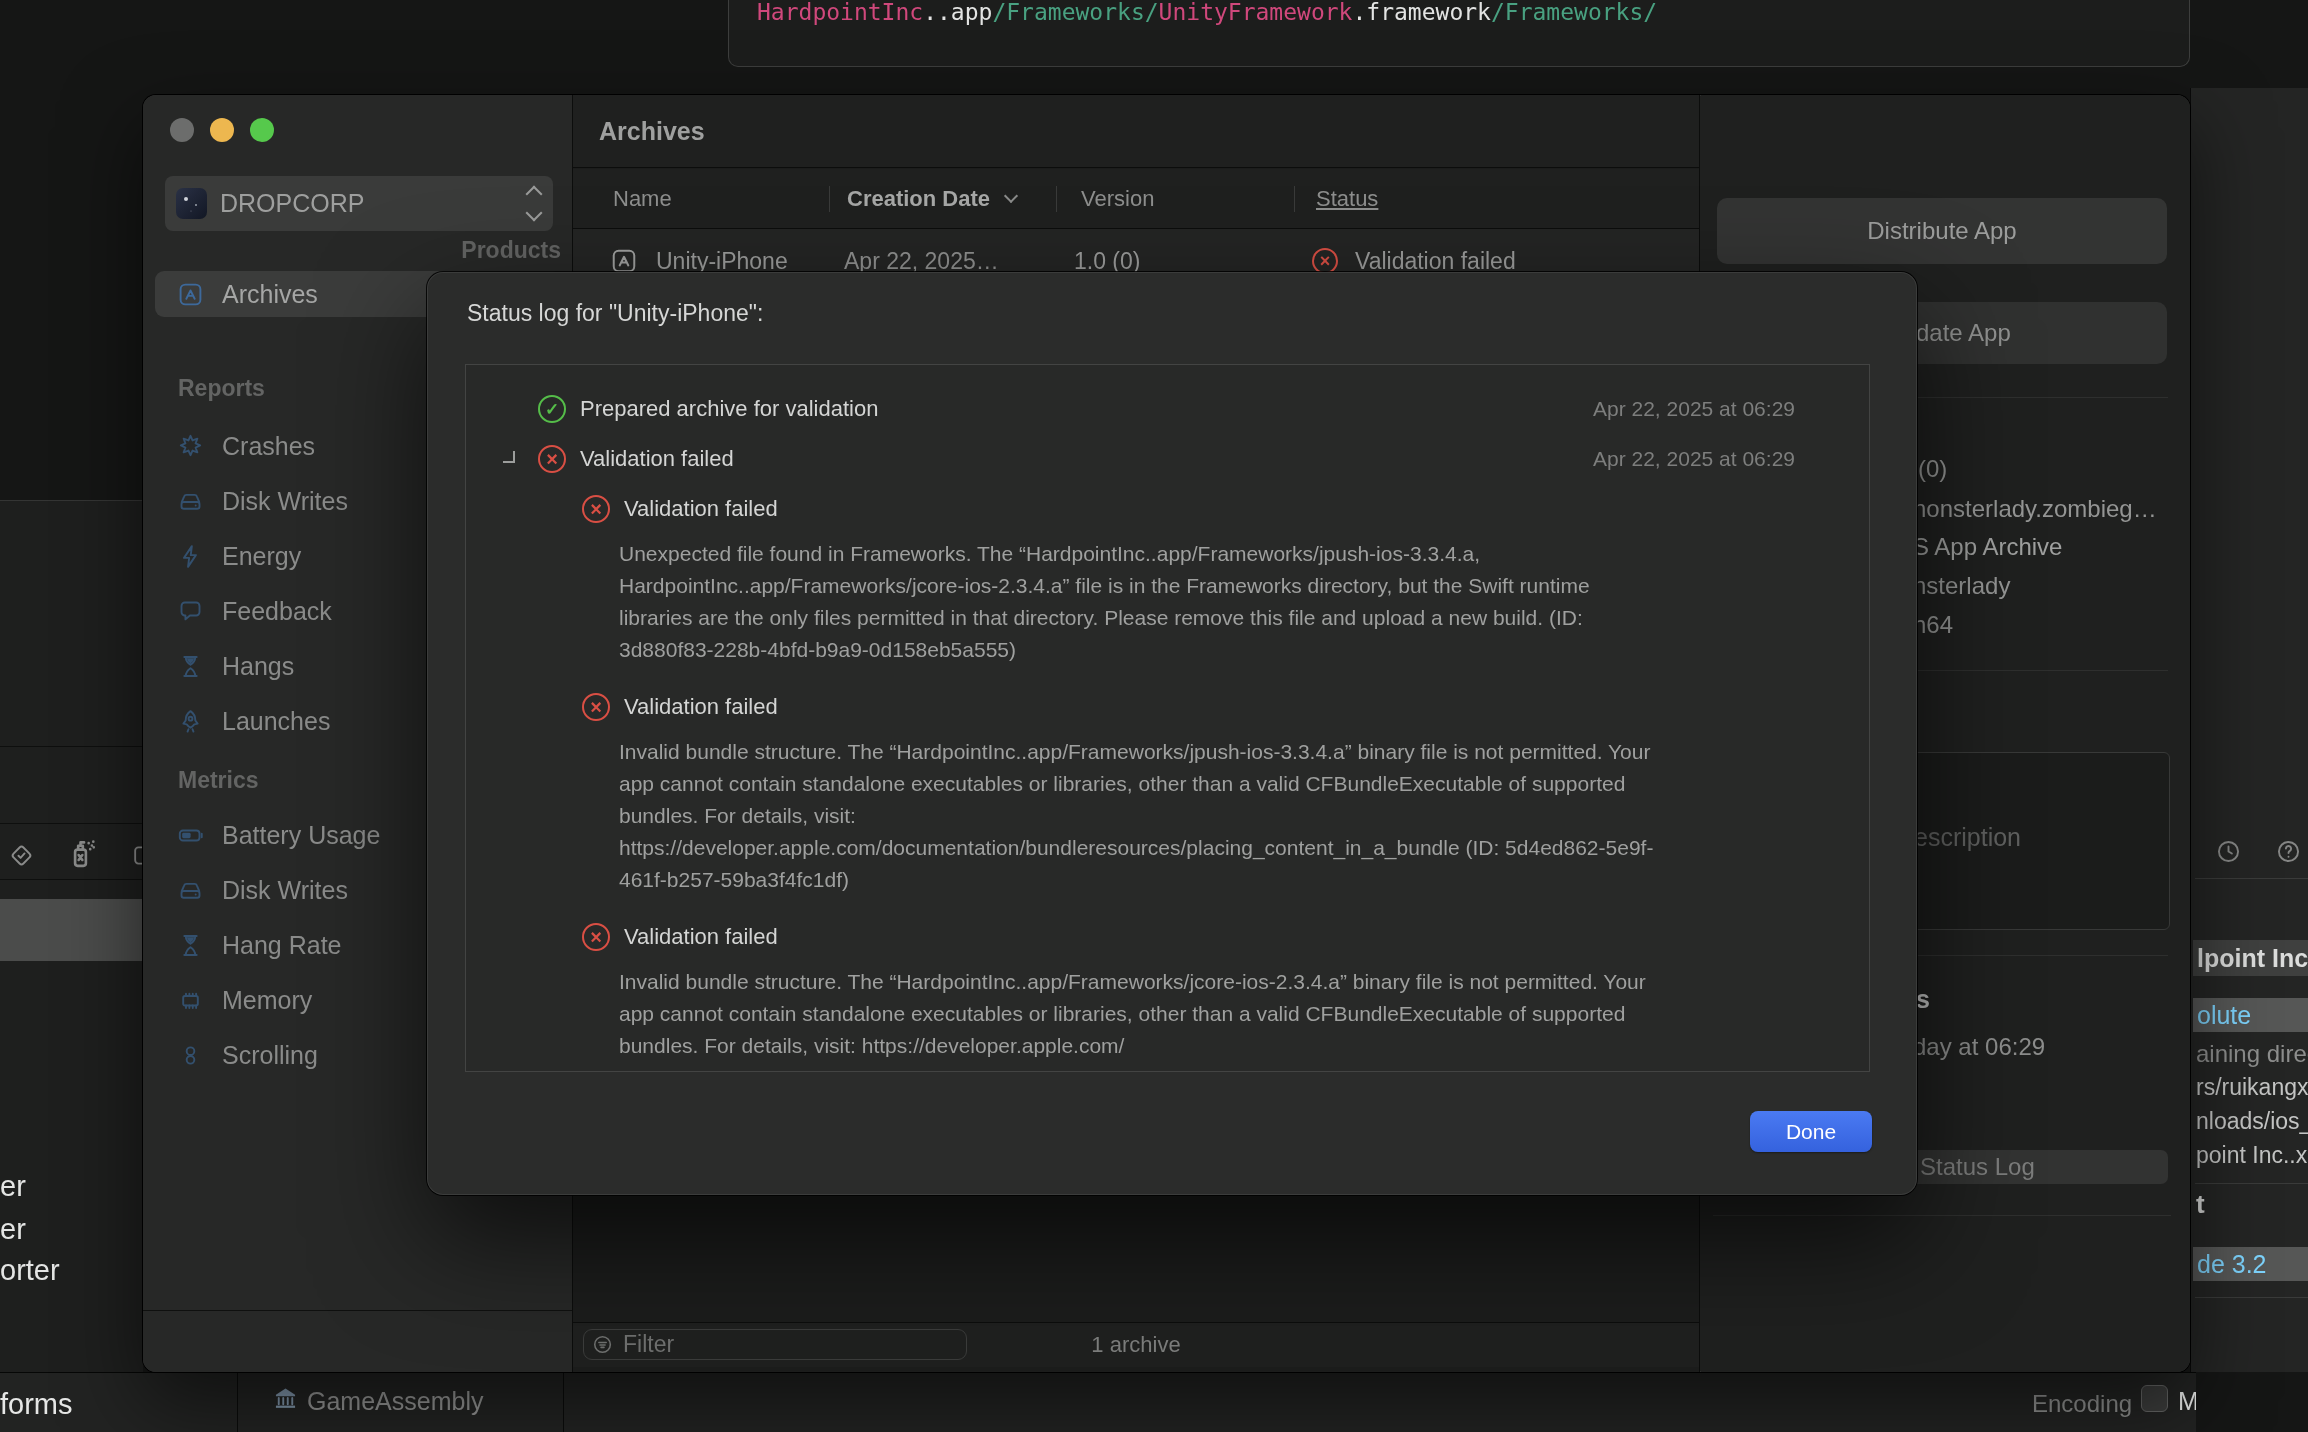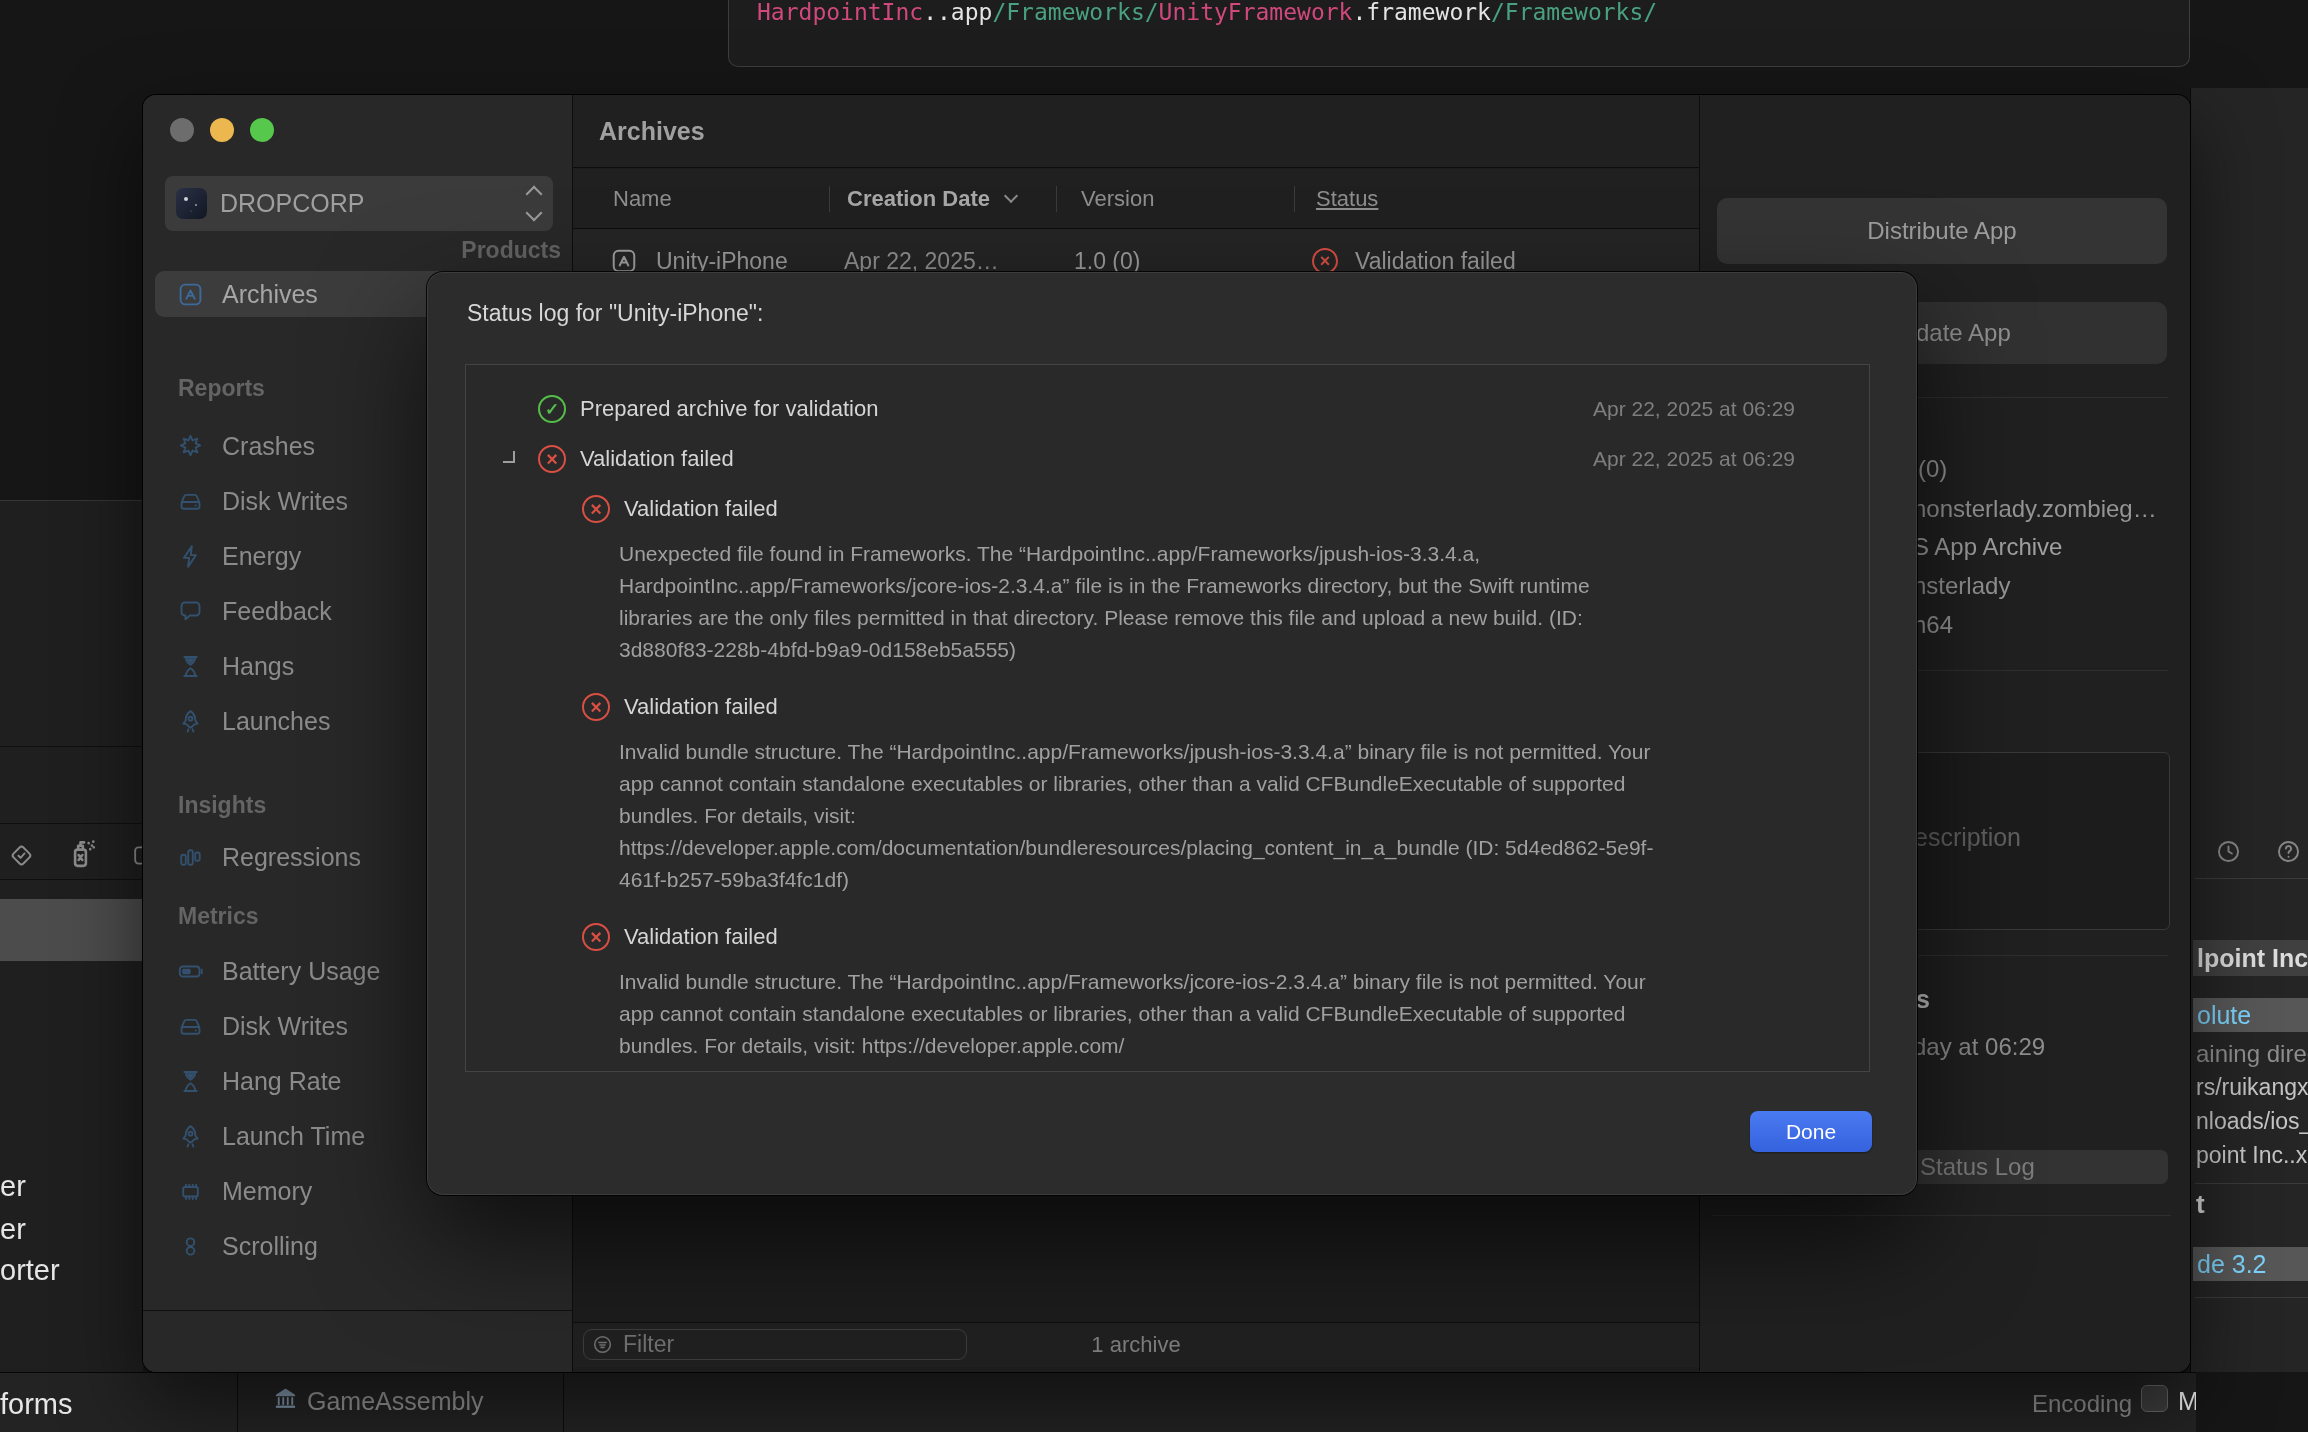--- a/index.html
+++ b/index.html
@@ -309,33 +309,20 @@
               <span class="icon sbi">
                 <svg viewBox="0 0 24 24" fill="none" stroke="currentColor" stroke-width="1.7" stroke-linecap="round" stroke-linejoin="round">
                   <path d="M12 2.8c2.8 1.9 4.3 4.9 4.3 8.3l2 2.8-2.9.6c-.9 1.4-2 2.4-3.4 3-1.4-.6-2.5-1.6-3.4-3l-2.9-.6 2-2.8c0-3.4 1.5-6.4 4.3-8.3z"></path>
                   <circle cx="12" cy="9.5" r="1.7"></circle>
                   <path d="M10.2 18.9l-.8 2.1M13.8 18.9l.8 2.1"></path>
                 </svg>
               </span>
               <span class="sb-text">Launches</span>
             </div>
           </div>
-          <div class="sb-sec sb-sec-2">
-            <div class="sb-label">Insights</div>
-            <div class="sb-item">
-              <span class="icon sbi">
-                <svg viewBox="0 0 24 24" fill="none" stroke="currentColor" stroke-width="1.7" stroke-linecap="round" stroke-linejoin="round">
-                  <rect x="3.8" y="9.5" width="4" height="9" rx="1.6"></rect>
-                  <rect x="10" y="5.5" width="4" height="13" rx="1.6"></rect>
-                  <rect x="16.2" y="7.5" width="4" height="7.5" rx="1.6"></rect>
-                </svg>
-              </span>
-              <span class="sb-text">Regressions</span>
-            </div>
-          </div>
           <div class="sb-sec sb-sec-3">
             <div class="sb-label">Metrics</div>
             <div class="sb-item">
               <span class="icon sbi">
                 <svg viewBox="0 0 24 24" fill="none" stroke="currentColor" stroke-width="1.7" stroke-linecap="round" stroke-linejoin="round">
                   <rect x="2.5" y="7.5" width="17.5" height="9" rx="2.8"></rect>
                   <rect x="4.6" y="9.6" width="7.5" height="4.8" rx="1.2" fill="currentColor" stroke="none"></rect>
                   <path d="M22 10.5v3"></path>
                 </svg>
               </span>
@@ -352,30 +339,20 @@
               <span class="sb-text">Disk Writes</span>
             </div>
             <div class="sb-item">
               <span class="icon sbi">
                 <svg viewBox="0 0 24 24" fill="none" stroke="currentColor" stroke-width="1.7" stroke-linecap="round" stroke-linejoin="round">
                   <path d="M6.5 3.5h11M6.5 20.5h11M7.8 3.5c0 3.6 1.8 5.4 4.2 7 2.4-1.6 4.2-3.4 4.2-7M7.8 20.5c0-3.6 1.8-5.4 4.2-7 2.4 1.6 4.2 3.4 4.2 7"></path>
                   <path fill="currentColor" stroke="none" d="M8.8 4.6h6.4c-.4 2.4-1.7 3.6-3.2 4.7-1.5-1.1-2.8-2.3-3.2-4.7z"></path>
                 </svg>
               </span>
               <span class="sb-text">Hang Rate</span>
-            </div>
-            <div class="sb-item">
-              <span class="icon sbi">
-                <svg viewBox="0 0 24 24" fill="none" stroke="currentColor" stroke-width="1.7" stroke-linecap="round" stroke-linejoin="round">
-                  <path d="M12 2.8c2.8 1.9 4.3 4.9 4.3 8.3l2 2.8-2.9.6c-.9 1.4-2 2.4-3.4 3-1.4-.6-2.5-1.6-3.4-3l-2.9-.6 2-2.8c0-3.4 1.5-6.4 4.3-8.3z"></path>
-                  <circle cx="12" cy="9.5" r="1.7"></circle>
-                  <path d="M10.2 18.9l-.8 2.1M13.8 18.9l.8 2.1"></path>
-                </svg>
-              </span>
-              <span class="sb-text">Launch Time</span>
             </div>
             <div class="sb-item">
               <span class="icon sbi">
                 <svg viewBox="0 0 24 24" fill="none" stroke="currentColor" stroke-width="1.7" stroke-linecap="round" stroke-linejoin="round">
                   <rect x="5.5" y="8" width="13" height="8.5" rx="1.6"></rect>
                   <path d="M8 8V6M11 8V6M14 8V6M17 8V6M8 18.6v-2.1M11 18.6v-2.1M14 18.6v-2.1M17 18.6v-2.1"></path>
                 </svg>
               </span>
               <span class="sb-text">Memory</span>
             </div>

